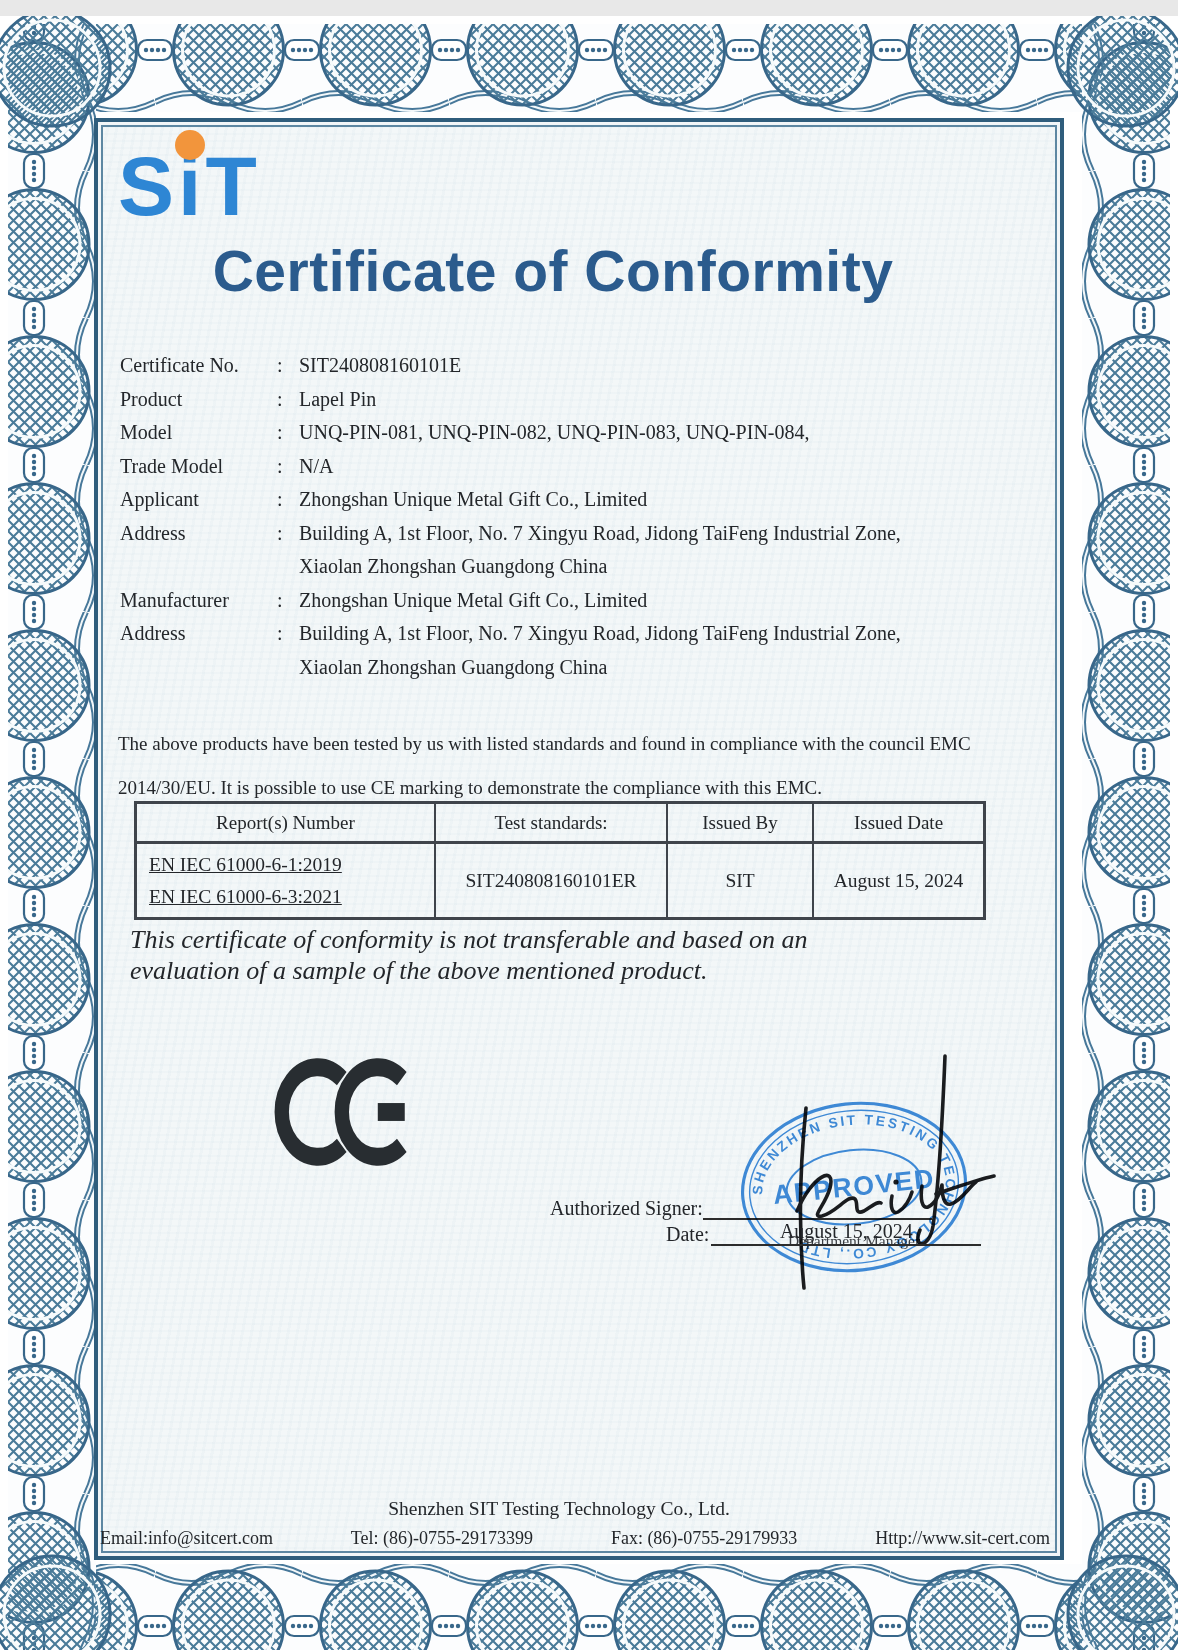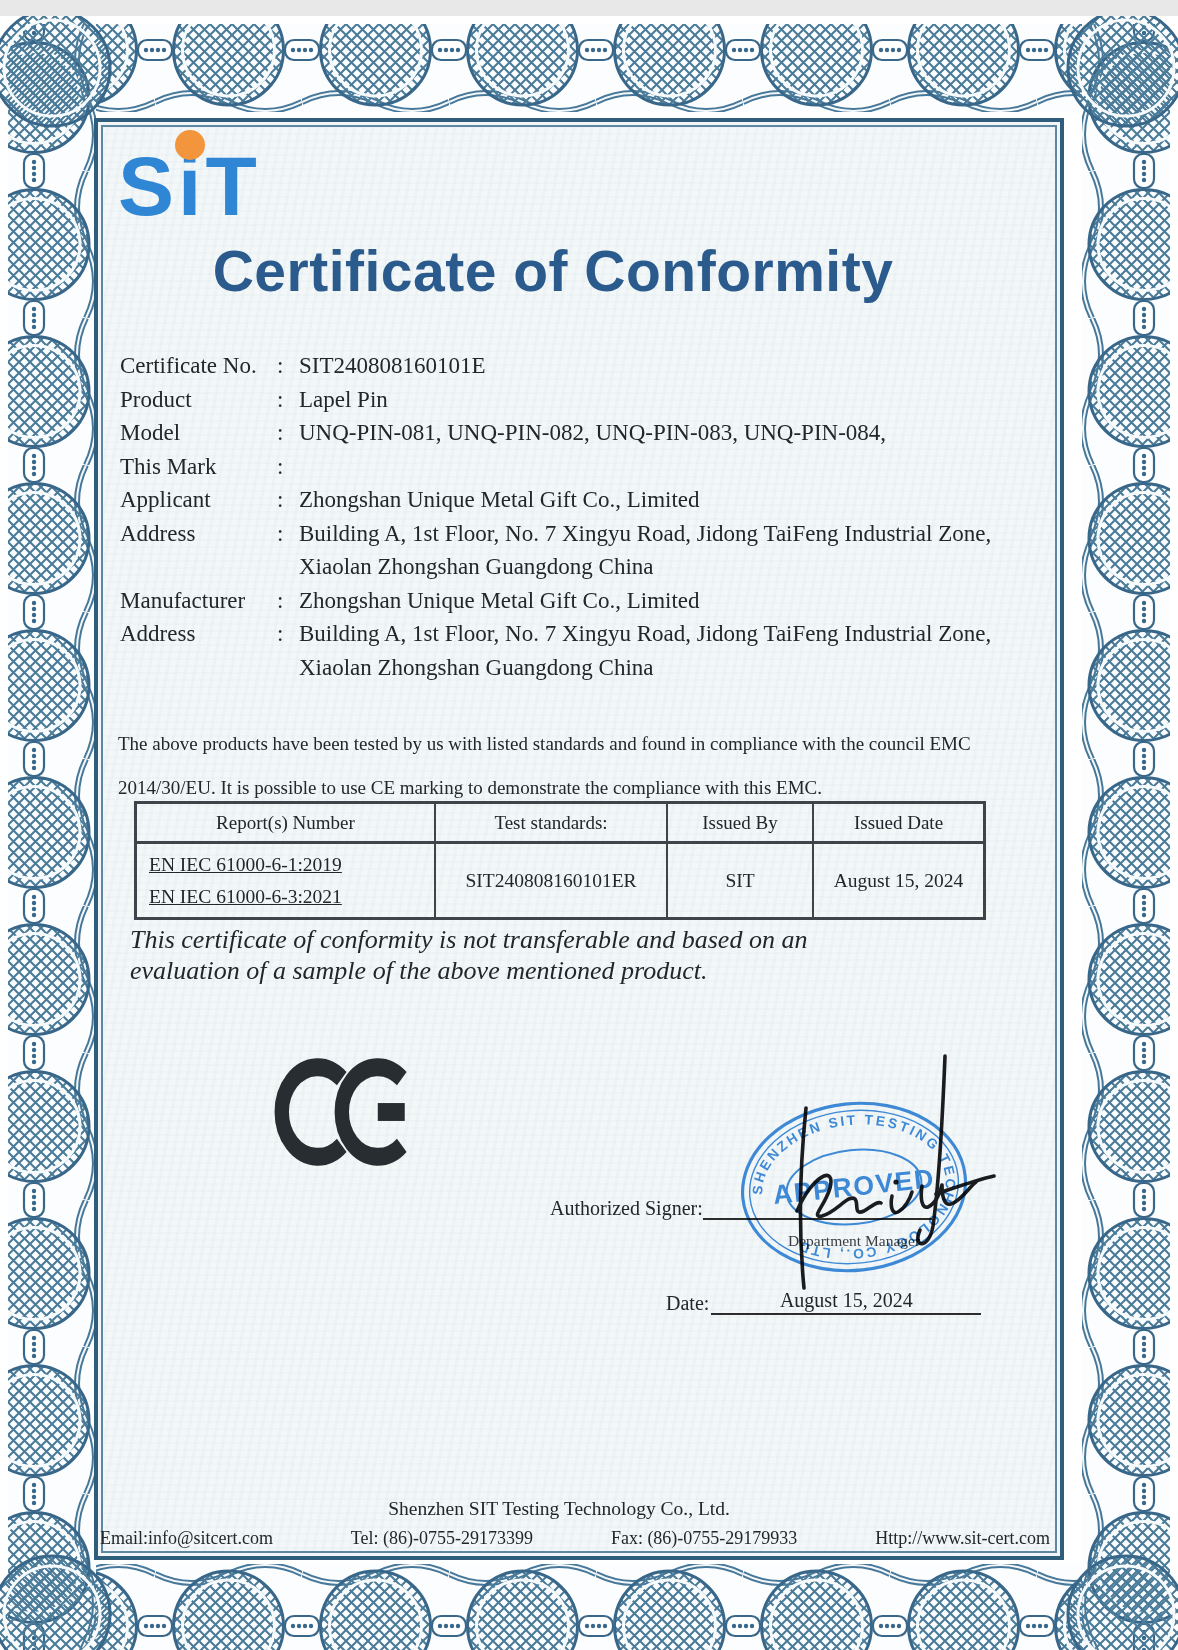--- a/index.html
+++ b/index.html
@@ -17,21 +17,21 @@
 
   .logo{position:absolute;left:118px;top:128px;font-family:"Liberation Sans","DejaVu Sans",sans-serif;
         font-weight:bold;font-size:84px;line-height:1;color:#2e86d4;letter-spacing:4px;}
   .logo .li{position:relative;display:inline-block;}
   .logo-dot{position:absolute;left:-3px;top:-14px;width:30px;height:30px;border-radius:50%;background:#f2953c;}
 
   .title{position:absolute;left:-36px;right:36px;top:222px;text-align:center;margin:0;
          font-family:"Liberation Sans","DejaVu Sans",sans-serif;font-weight:bold;
          font-size:57px;color:#2b5b8d;letter-spacing:0.5px;}
 
-  .details{position:absolute;left:120px;top:333px;width:950px;font-size:23px;line-height:33.5px;}
+  .details{position:absolute;left:120px;top:333px;width:950px;font-size:20px;line-height:33.5px;}
   .drow{display:flex;align-items:flex-start;}
   .dlabel{width:157px;flex:0 0 157px;}
   .dcolon{width:22px;flex:0 0 22px;}
   .dvalue{flex:1;}
 
   .statement{position:absolute;left:118px;top:706px;width:952px;font-size:19px;line-height:44px;margin:0;}
 
   .table{position:absolute;left:134px;top:785px;width:846px;display:grid;
          grid-template-columns:299px 232px 146px 169px;border:3px solid #3f444b;font-size:19px;}
   .th{height:37px;display:flex;align-items:center;justify-content:center;
@@ -49,21 +49,21 @@
 
   .signer-row{position:absolute;left:550px;top:1178px;width:382px;display:flex;align-items:flex-end;font-size:20px;}
   .signer-label{white-space:nowrap;}
   .sig-line{flex:1;border-bottom:2px solid #2c2c2c;height:24px;}
   .signer-role{position:absolute;left:788px;top:1216px;font-size:15.5px;color:#3a3d42;}
 
   .stamp{position:absolute;left:736px;top:1080px;width:236px;height:182px;
          transform:rotate(-6deg);opacity:0.92;mix-blend-mode:multiply;}
   .signature{position:absolute;left:740px;top:1030px;width:260px;height:250px;mix-blend-mode:multiply;}
 
-  .date-row{position:absolute;left:666px;top:1273px;display:flex;align-items:flex-end;font-size:20px;}
+  .date-row{position:absolute;left:666px;top:1204px;display:flex;align-items:flex-end;font-size:20px;}
   .date-label{white-space:nowrap;margin-right:2px;}
   .date-line{width:270px;border-bottom:2px solid #2c2c2c;text-align:center;padding-bottom:1px;}
 
   .footer-company{position:absolute;left:-30px;right:30px;top:1482px;text-align:center;font-size:19.5px;margin:0;}
   .footer-contacts{position:absolute;left:100px;top:1512px;width:950px;display:flex;
                    justify-content:space-between;font-size:18px;gap:8px;}
 </style>
 </head>
 <body>
 
@@ -201,22 +201,25 @@
           </div>
       </div>
       <div class="drow">
         <div class="dlabel">Model</div>
         <div class="dcolon">:</div>
         <div class="dvalue">
           <div>UNQ-PIN-081, UNQ-PIN-082, UNQ-PIN-083, UNQ-PIN-084,</div>
         </div>
       </div>
       <div class="drow">
-        <div class="dlabel">This Mark</div>
-        <div class="dcolon">:</div>
+        <div class="dlabel">Trade Model</div>
+        <div class="dcolon">:</div>
+        <div class="dvalue">
+            <div>N/A</div>
+          </div>
       </div>
       <div class="drow">
         <div class="dlabel">Applicant</div>
         <div class="dcolon">:</div>
         <div class="dvalue">
             <div>Zhongshan Unique Metal Gift Co., Limited</div>
           </div>
       </div>
       <div class="drow">
         <div class="dlabel">Address</div>

